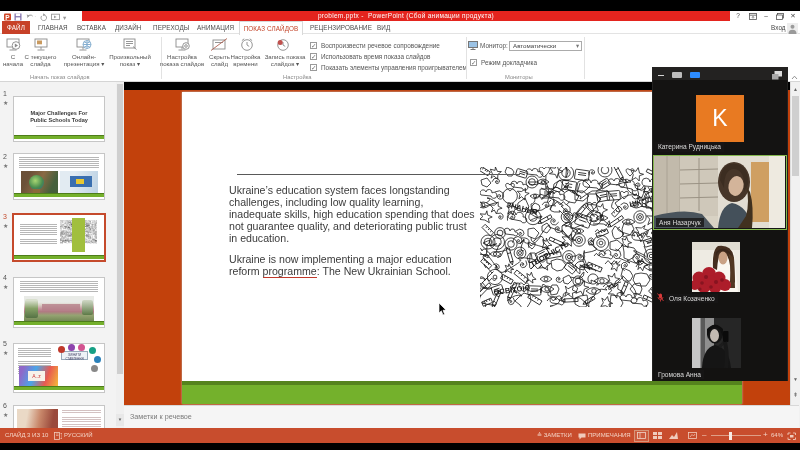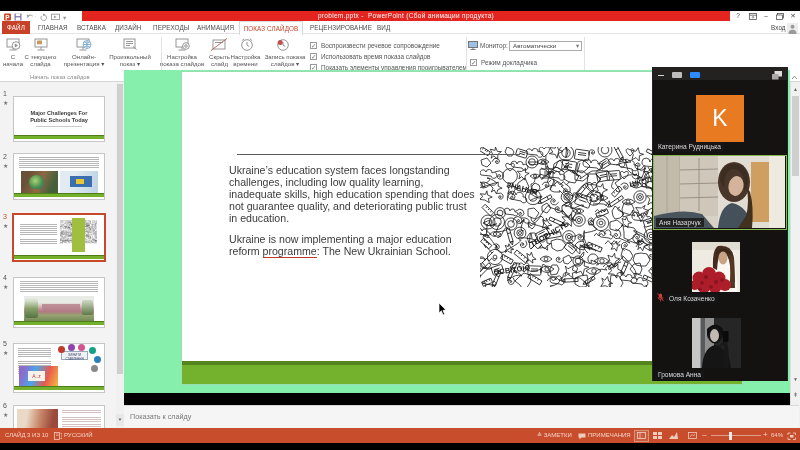--- a/index.html
+++ b/index.html
@@ -17,21 +17,21 @@
 .rgl{position:absolute;font-size:5.8px;color:#8a8a8a;text-align:center;white-space:nowrap}
 .rsep{position:absolute;top:3px;width:1px;height:42px;background:#e2e2e2}
 .cbx{position:absolute;width:7px;height:7px;border:1px solid #9a9a9a;background:#fff;font-size:6.5px;line-height:6px;color:#666;text-align:center}
 .clbl{position:absolute;font-size:6.4px;color:#555;white-space:nowrap}
 #thumbs{left:0;top:82px;width:124px;height:346px;background:#f3f3f3;border-right:1px solid #d0d0d0}
 .th{position:absolute;left:13px;width:92px;background:#fff;border:1px solid #c6c6c6}
 .tnum{position:absolute;left:3px;font-size:7px;color:#555}
 .tstar{position:absolute;left:3px;font-size:6px;color:#777}
 .tgreen{position:absolute;left:0;width:100%;height:4px;background:#74b02c;border-top:1px solid #4e7d1a}
 .txl{position:absolute;background:repeating-linear-gradient(#8a8a8a 0 0.9px,#fff 0.9px 2.1px);opacity:0.62}
-#editor{left:124px;top:70px;width:666px;height:323px;background:#86efac}
+#editor{left:124px;top:90px;width:666px;height:323px;background:#c2410c}
 #slide{position:absolute;left:58px;top:2px;width:560px;height:312px;background:#fff;box-shadow:0 0 2px #bbb}
 #vscr{left:790px;top:82px;width:10px;height:346px;background:#f1f1f1;border-left:1px solid #ddd}
 .scrbtn{position:absolute;left:0;width:9px;font-size:5px;color:#666;text-align:center}
 #notes{left:124px;top:405px;width:675px;height:23px;background:#f5f5f5;border-top:1px solid #d8d8d8;font-size:7.2px;color:#7a7a7a;line-height:22px;padding-left:6px}
 #sbar{left:0;top:428px;width:800px;height:15px;background:#c84d2d;color:#f3d2c4;font-size:6px;line-height:15px}
 #zw{left:652px;top:67px;width:136px;height:314px;background:#232221}
 .ztile{position:absolute;left:1px;width:134px;background:#151413}
 .zname{position:absolute;left:2px;bottom:2px;background:rgba(24,23,22,0.8);color:#d9d9d9;font-size:6.6px;line-height:9.5px;padding:0 3px;white-space:nowrap}
 </style></head><body>
 <div id="sc">
@@ -1351,21 +1351,21 @@
  </div>
 </div>
 
 <div class="ab" id="vscr">
  <div class="scrbtn" style="top:2px;height:10px;line-height:10px">▲</div>
  <div class="ab" style="left:1px;top:14px;width:7px;height:80px;background:#cfcfcf"></div>
  <div class="scrbtn" style="top:292px;height:10px;line-height:10px">▼</div>
  <div class="scrbtn" style="top:306px;height:14px;line-height:14px;font-size:6px">⇞</div>
  <div class="scrbtn" style="top:324px;height:14px;line-height:14px;font-size:6px">⇟</div>
 </div>
-<div class="ab" id="notes">Показать к слайду</div>
+<div class="ab" id="notes">Заметки к речевое</div>
 <div class="ab" id="sbar">
  <span style="position:absolute;left:5px">СЛАЙД 3 ИЗ 10</span>
  <svg style="position:absolute;left:54px;top:4px" width="8" height="8" viewBox="0 0 8 8">
         <rect x="0.5" y="0.5" width="5" height="7" fill="none" stroke="#f0cabb" stroke-width="0.8"></rect>
         <path d="M2 2 h2.5 M2 3.5 h2.5" stroke="#f0cabb" stroke-width="0.6"></path>
         <path d="M6.5 1.5 l1.5 0 0 5 -1.5 0" fill="none" stroke="#f0cabb" stroke-width="0.7"></path>
       </svg>
  <span style="position:absolute;left:64px">РУССКИЙ</span>
  <span style="position:absolute;left:537px">≜ ЗАМЕТКИ</span>
  <svg style="position:absolute;left:578px;top:4.5px" width="8" height="7">

